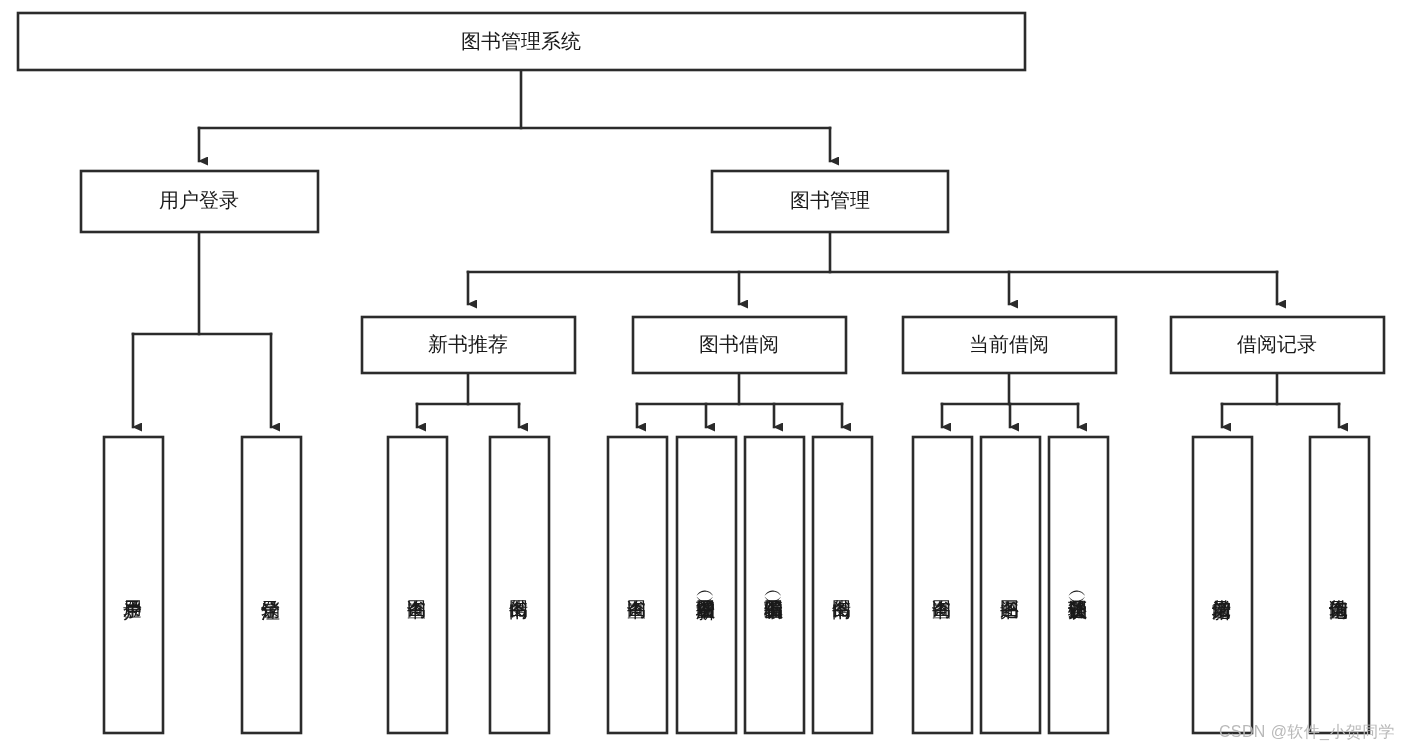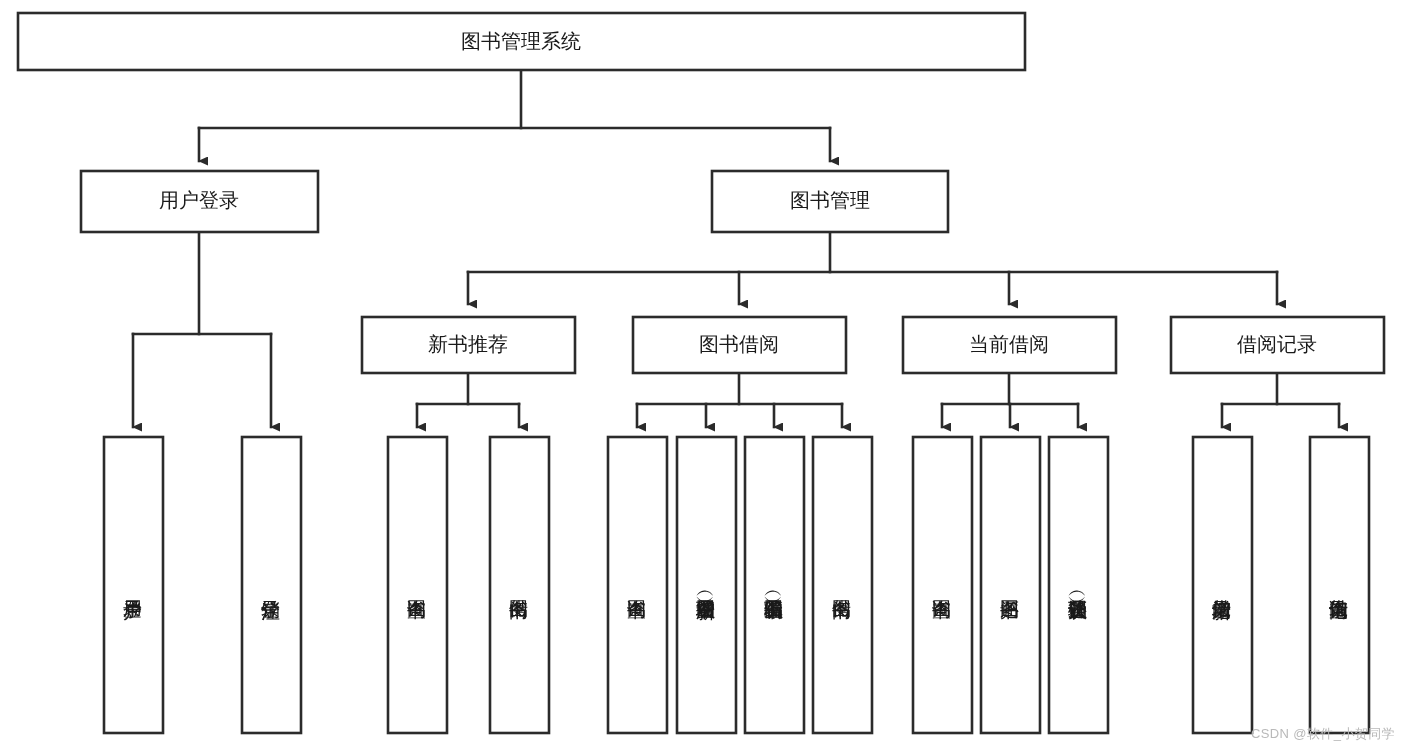--- a/index.html
+++ b/index.html
@@ -53,21 +53,21 @@
     writing-mode: vertical-rl;
     text-orientation: upright;
     text-anchor: middle;
     white-space: pre;
   }
   .watermark-text {
     position: absolute;
     right: 10px;
     bottom: 4px;
     font-family: "Liberation Sans", "DejaVu Sans", sans-serif;
-    font-size: 13px;
+    font-size: 16px;
     color: #b9b9b9;
     letter-spacing: 0.4px;
     user-select: none;
     pointer-events: none;
   }
 </style>
 </head>
 <body>
 
 <div id="diagram-root">

